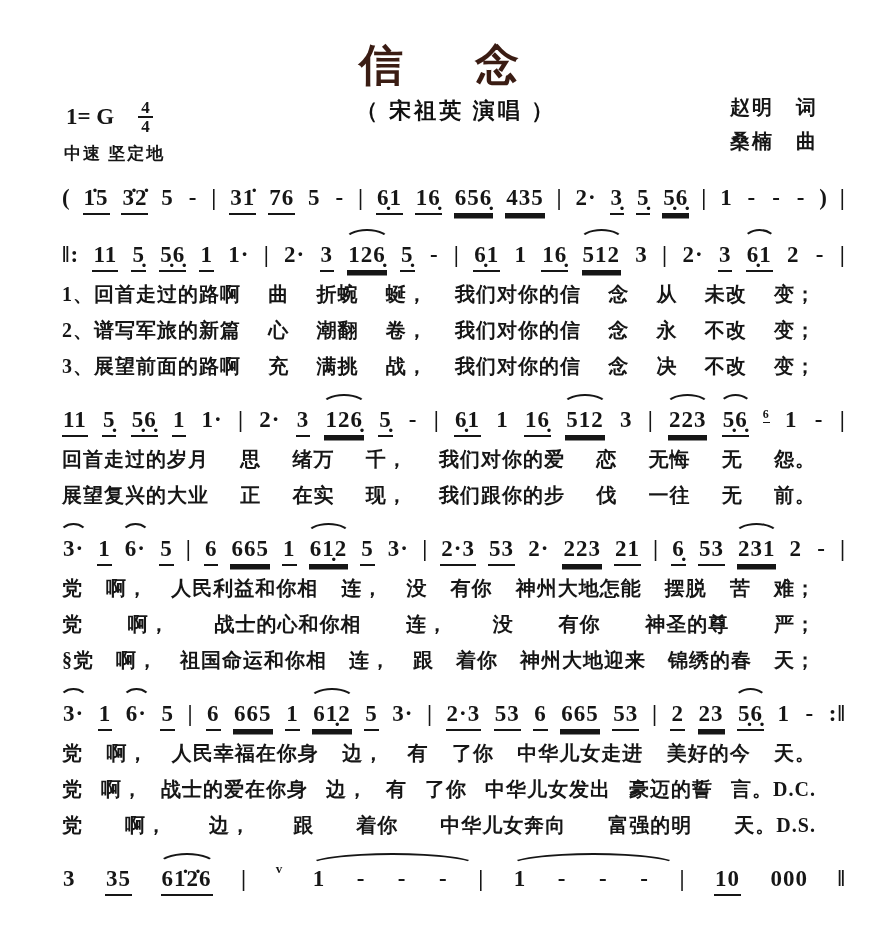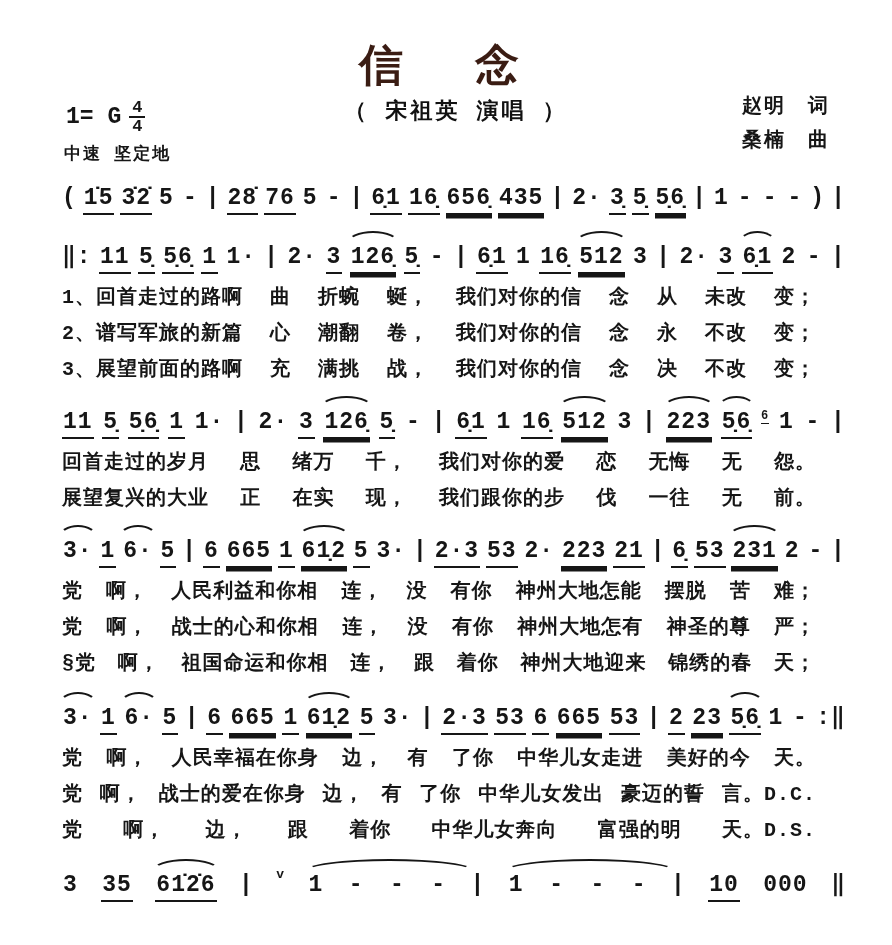--- a/index.html
+++ b/index.html
@@ -1,36 +1,36 @@
 <!DOCTYPE html>
 <html><head>
 <meta charset="utf-8">
 <style>
   html,body{margin:0;padding:0;background:#e8e8e8;}
   .page{
     position:relative;width:892px;height:945px;margin:0 auto;
     background:#ffffff;color:#161616;overflow:hidden;
-    font-family:Liberation Mono, monospace;
+    font-family:Liberation Serif, serif;
     font-weight:bold;box-sizing:border-box;
   }
   
   .hdr{position:relative;height:158px;}
   .title{
     position:absolute;top:36px;left:0;right:0;text-align:center;
     font-size:44px;letter-spacing:14px;color:#3a1c13;
   }
   .subtitle{
     position:absolute;top:96px;left:0;right:0;text-align:center;
     font-size:22px;letter-spacing:3px;color:#111;margin-left:20px;
   }
   .credits{
-    position:absolute;top:90px;right:62px;text-align:left;
+    position:absolute;top:90px;right:74px;text-align:left;
     font-size:20px;line-height:34px;letter-spacing:2px;
   }
-  .keysig{position:absolute;left:66px;top:100px;font-size:23px;display:flex;align-items:center;gap:6px;}
+  .keysig{position:absolute;left:66px;top:100px;font-size:23px;display:flex;align-items:center;gap:22px;}
   .meter{display:inline-flex;flex-direction:column;align-items:center;font-size:17px;line-height:15px;margin-left:2px;}
   .meter .den{border-top:2px solid #161616;padding:1px 3px 0;}
   .meter .num{padding:0 3px 1px;}
   .tempo{position:absolute;left:64px;top:142px;font-size:17px;letter-spacing:2px;}
   
   .score{padding:0 46px 0 62px;}
   .trow{
     display:flex;justify-content:space-between;align-items:baseline;
     font-size:23px;margin-top:12px;padding-top:15px;letter-spacing:1px;
   }
@@ -77,21 +77,21 @@
   </div>
 
   <div class="score">
       <div class="trow">
         <span class="tok sym">(</span>
         <span class="tok u1">1̇5</span>
         <span class="tok u1">3̇2̇</span>
         <span class="tok">5</span>
         <span class="tok dash">-</span>
         <span class="tok sym">|</span>
-        <span class="tok u1">28̇</span>
+        <span class="tok u1">31̇</span>
         <span class="tok u1">76</span>
         <span class="tok">5</span>
         <span class="tok dash">-</span>
         <span class="tok sym">|</span>
         <span class="tok u1">6̣1</span>
         <span class="tok u1">16̣</span>
         <span class="tok u2">656̣</span>
         <span class="tok u2">435</span>
         <span class="tok sym">|</span>
         <span class="tok">2·</span>
@@ -252,21 +252,20 @@
         <span class="lseg">苦</span>
         <span class="lseg">难；</span>
       </div>
       <div class="lrow">
         <span class="lseg">党</span>
         <span class="lseg">啊，</span>
         <span class="lseg">战士的心和你相</span>
         <span class="lseg">连，</span>
         <span class="lseg">没</span>
         <span class="lseg">有你</span>
-        <span class="lseg">神州大地怎有</span>
         <span class="lseg">神圣的尊</span>
         <span class="lseg">严；</span>
       </div>
       <div class="lrow">
         <span class="lseg">§党</span>
         <span class="lseg">啊，</span>
         <span class="lseg">祖国命运和你相</span>
         <span class="lseg">连，</span>
         <span class="lseg">跟</span>
         <span class="lseg">着你</span>

